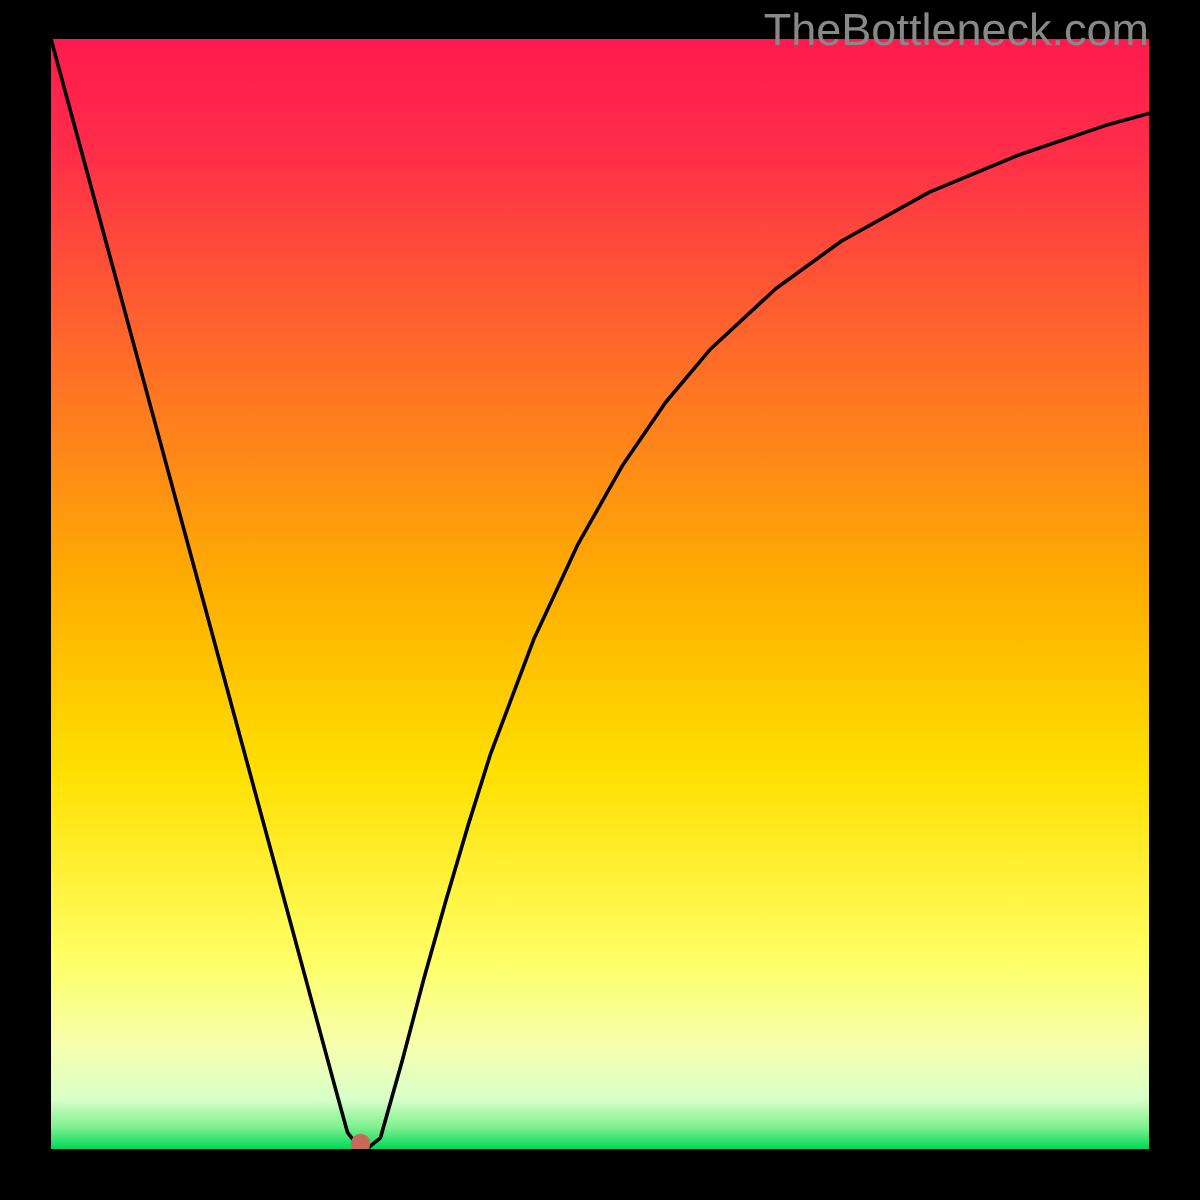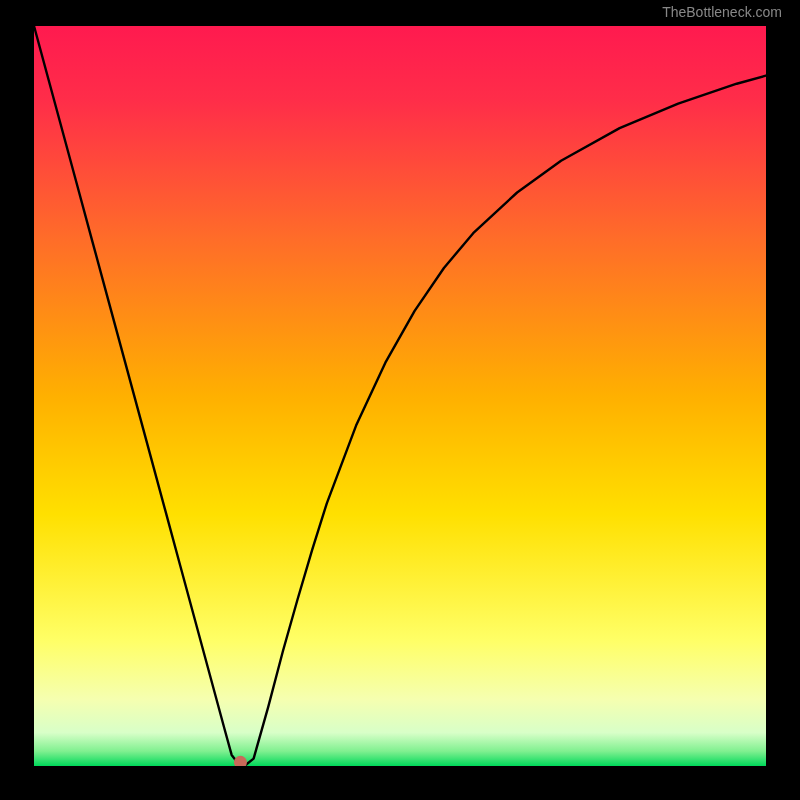--- a/index.html
+++ b/index.html
@@ -21,23 +21,23 @@
   .plot {
     position: absolute;
     left: 0;
     top: 0;
     width: 732px;
     height: 740px;
   }
   .watermark {
     position: absolute;
     top: 4px;
-    right: 18px;
+    right: 34px;
     font-family: Arial, Helvetica, sans-serif;
-    font-size: 14px;
+    font-size: 30px;
     color: #888888;
     letter-spacing: 0px;
     font-weight: 500;
     text-align: right;
   }
 </style>
 </head>
 <body>
 
 <div class="frame">

